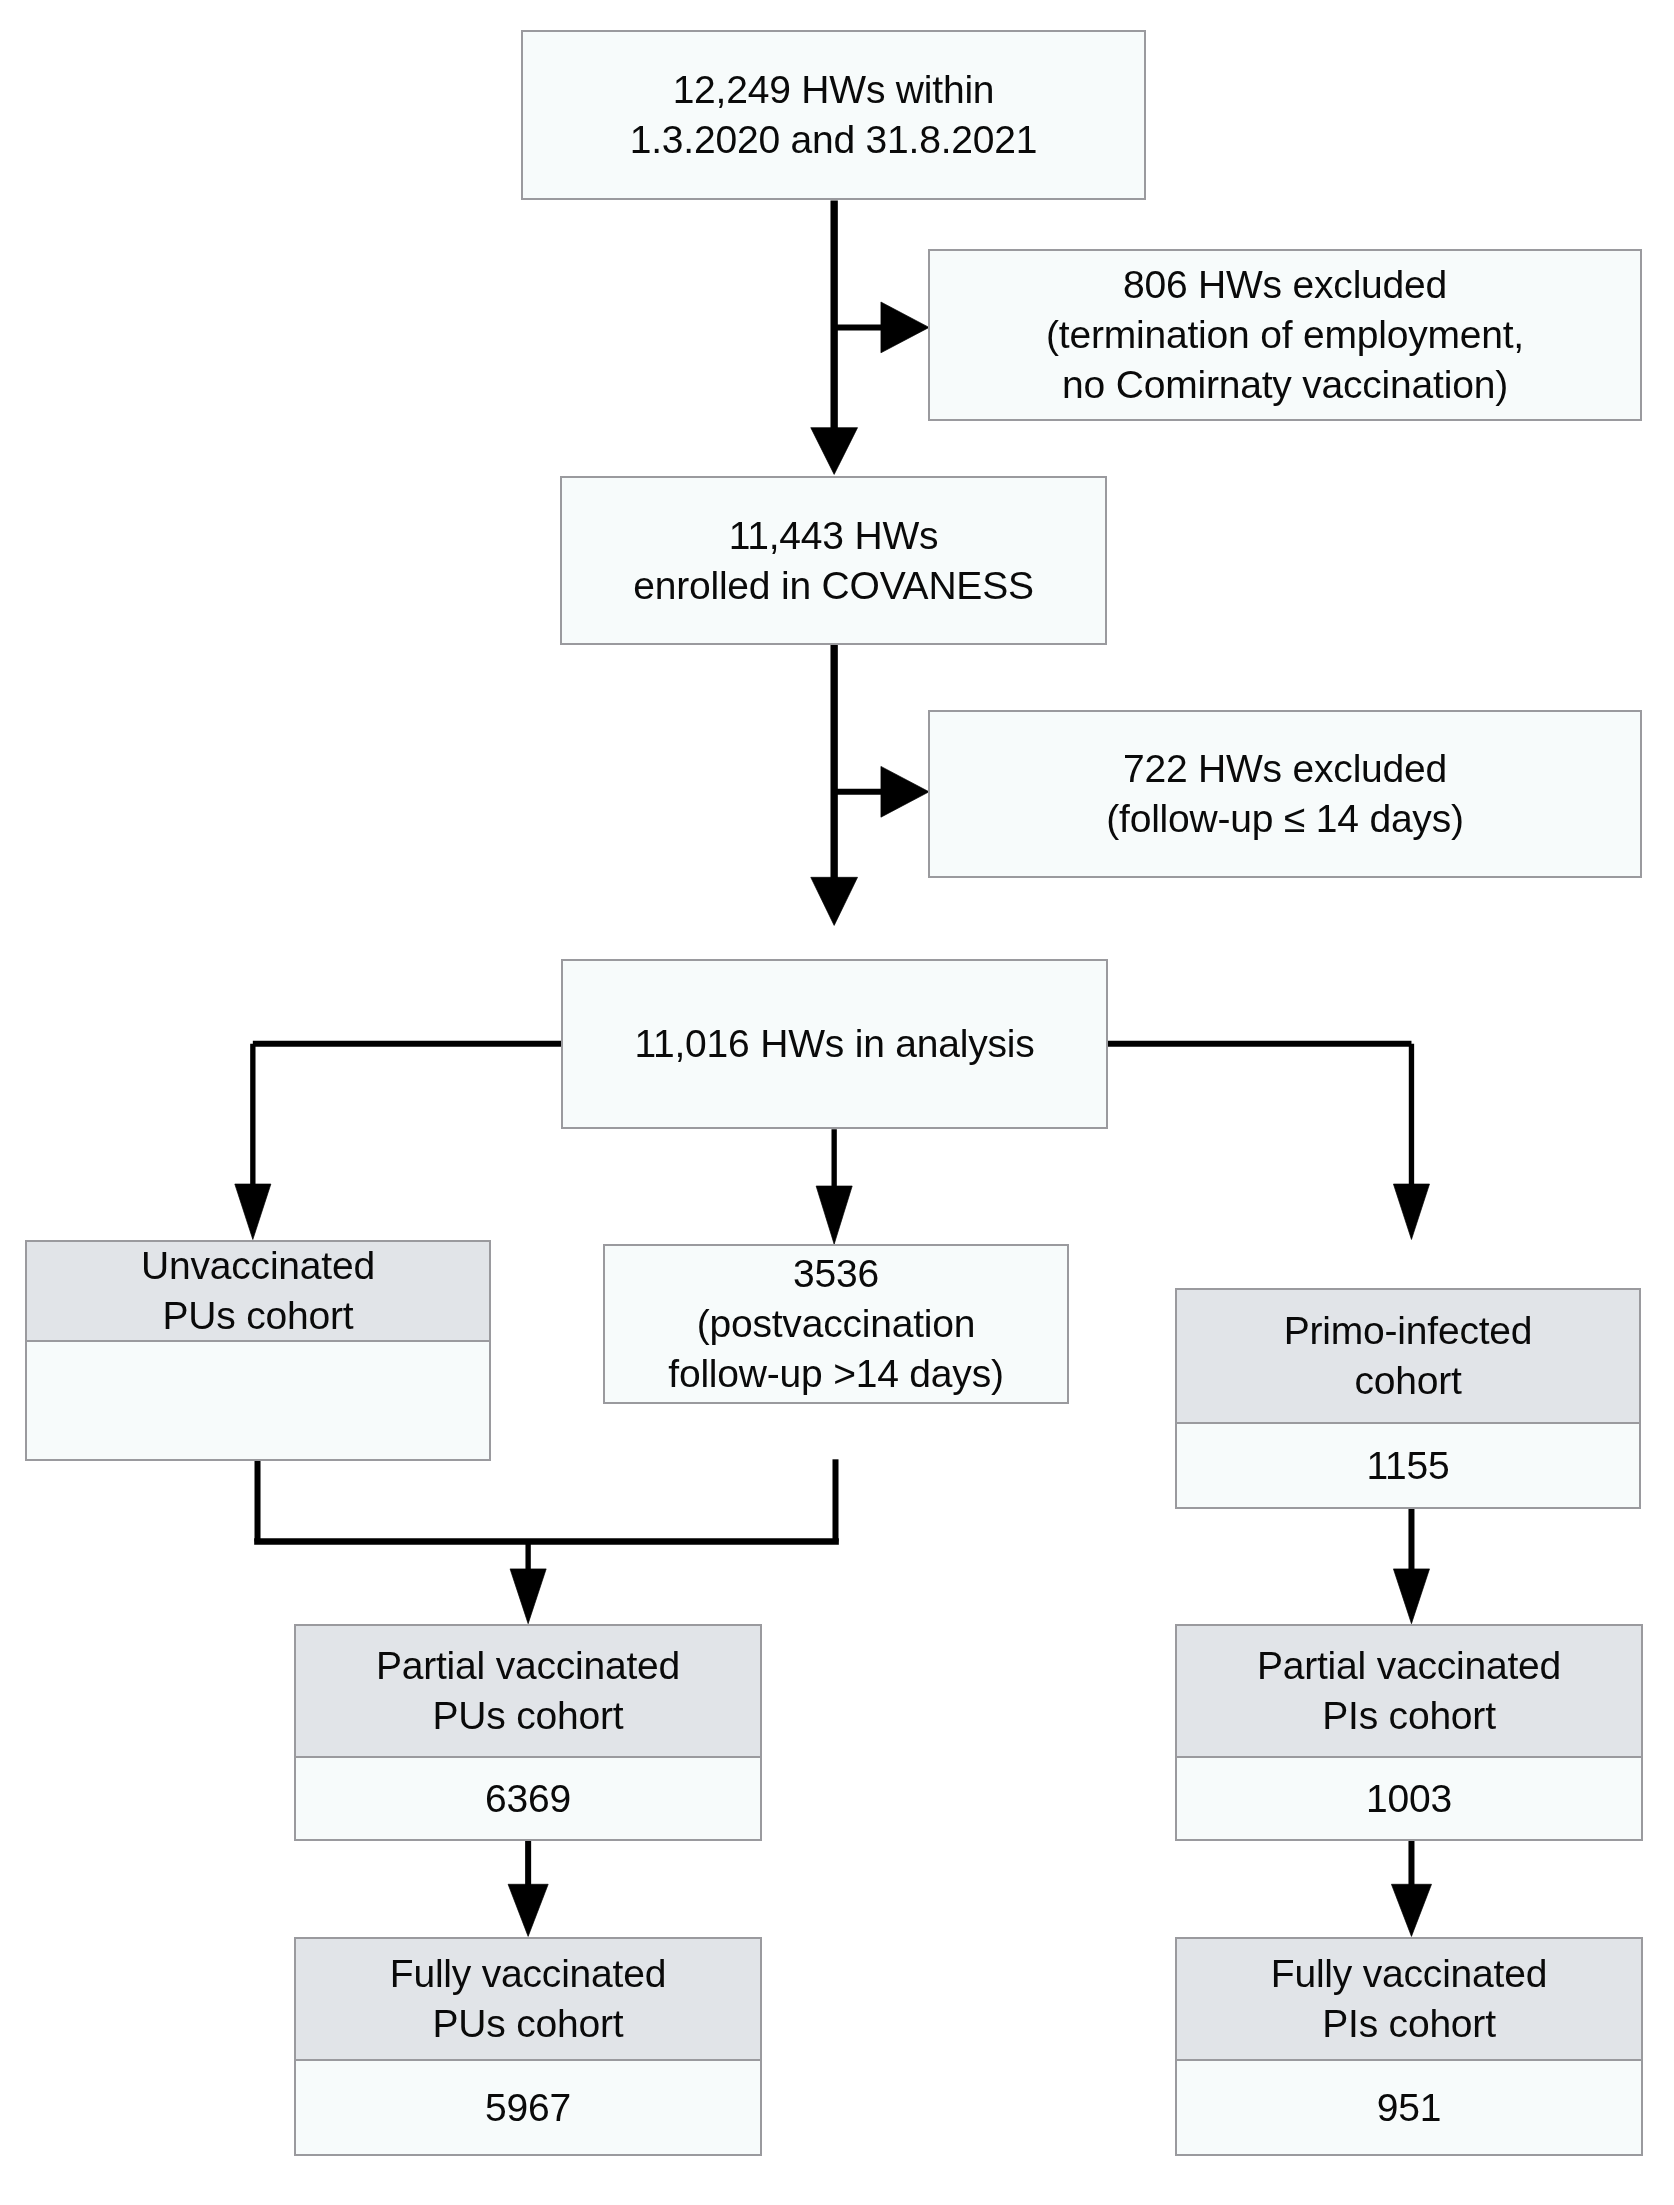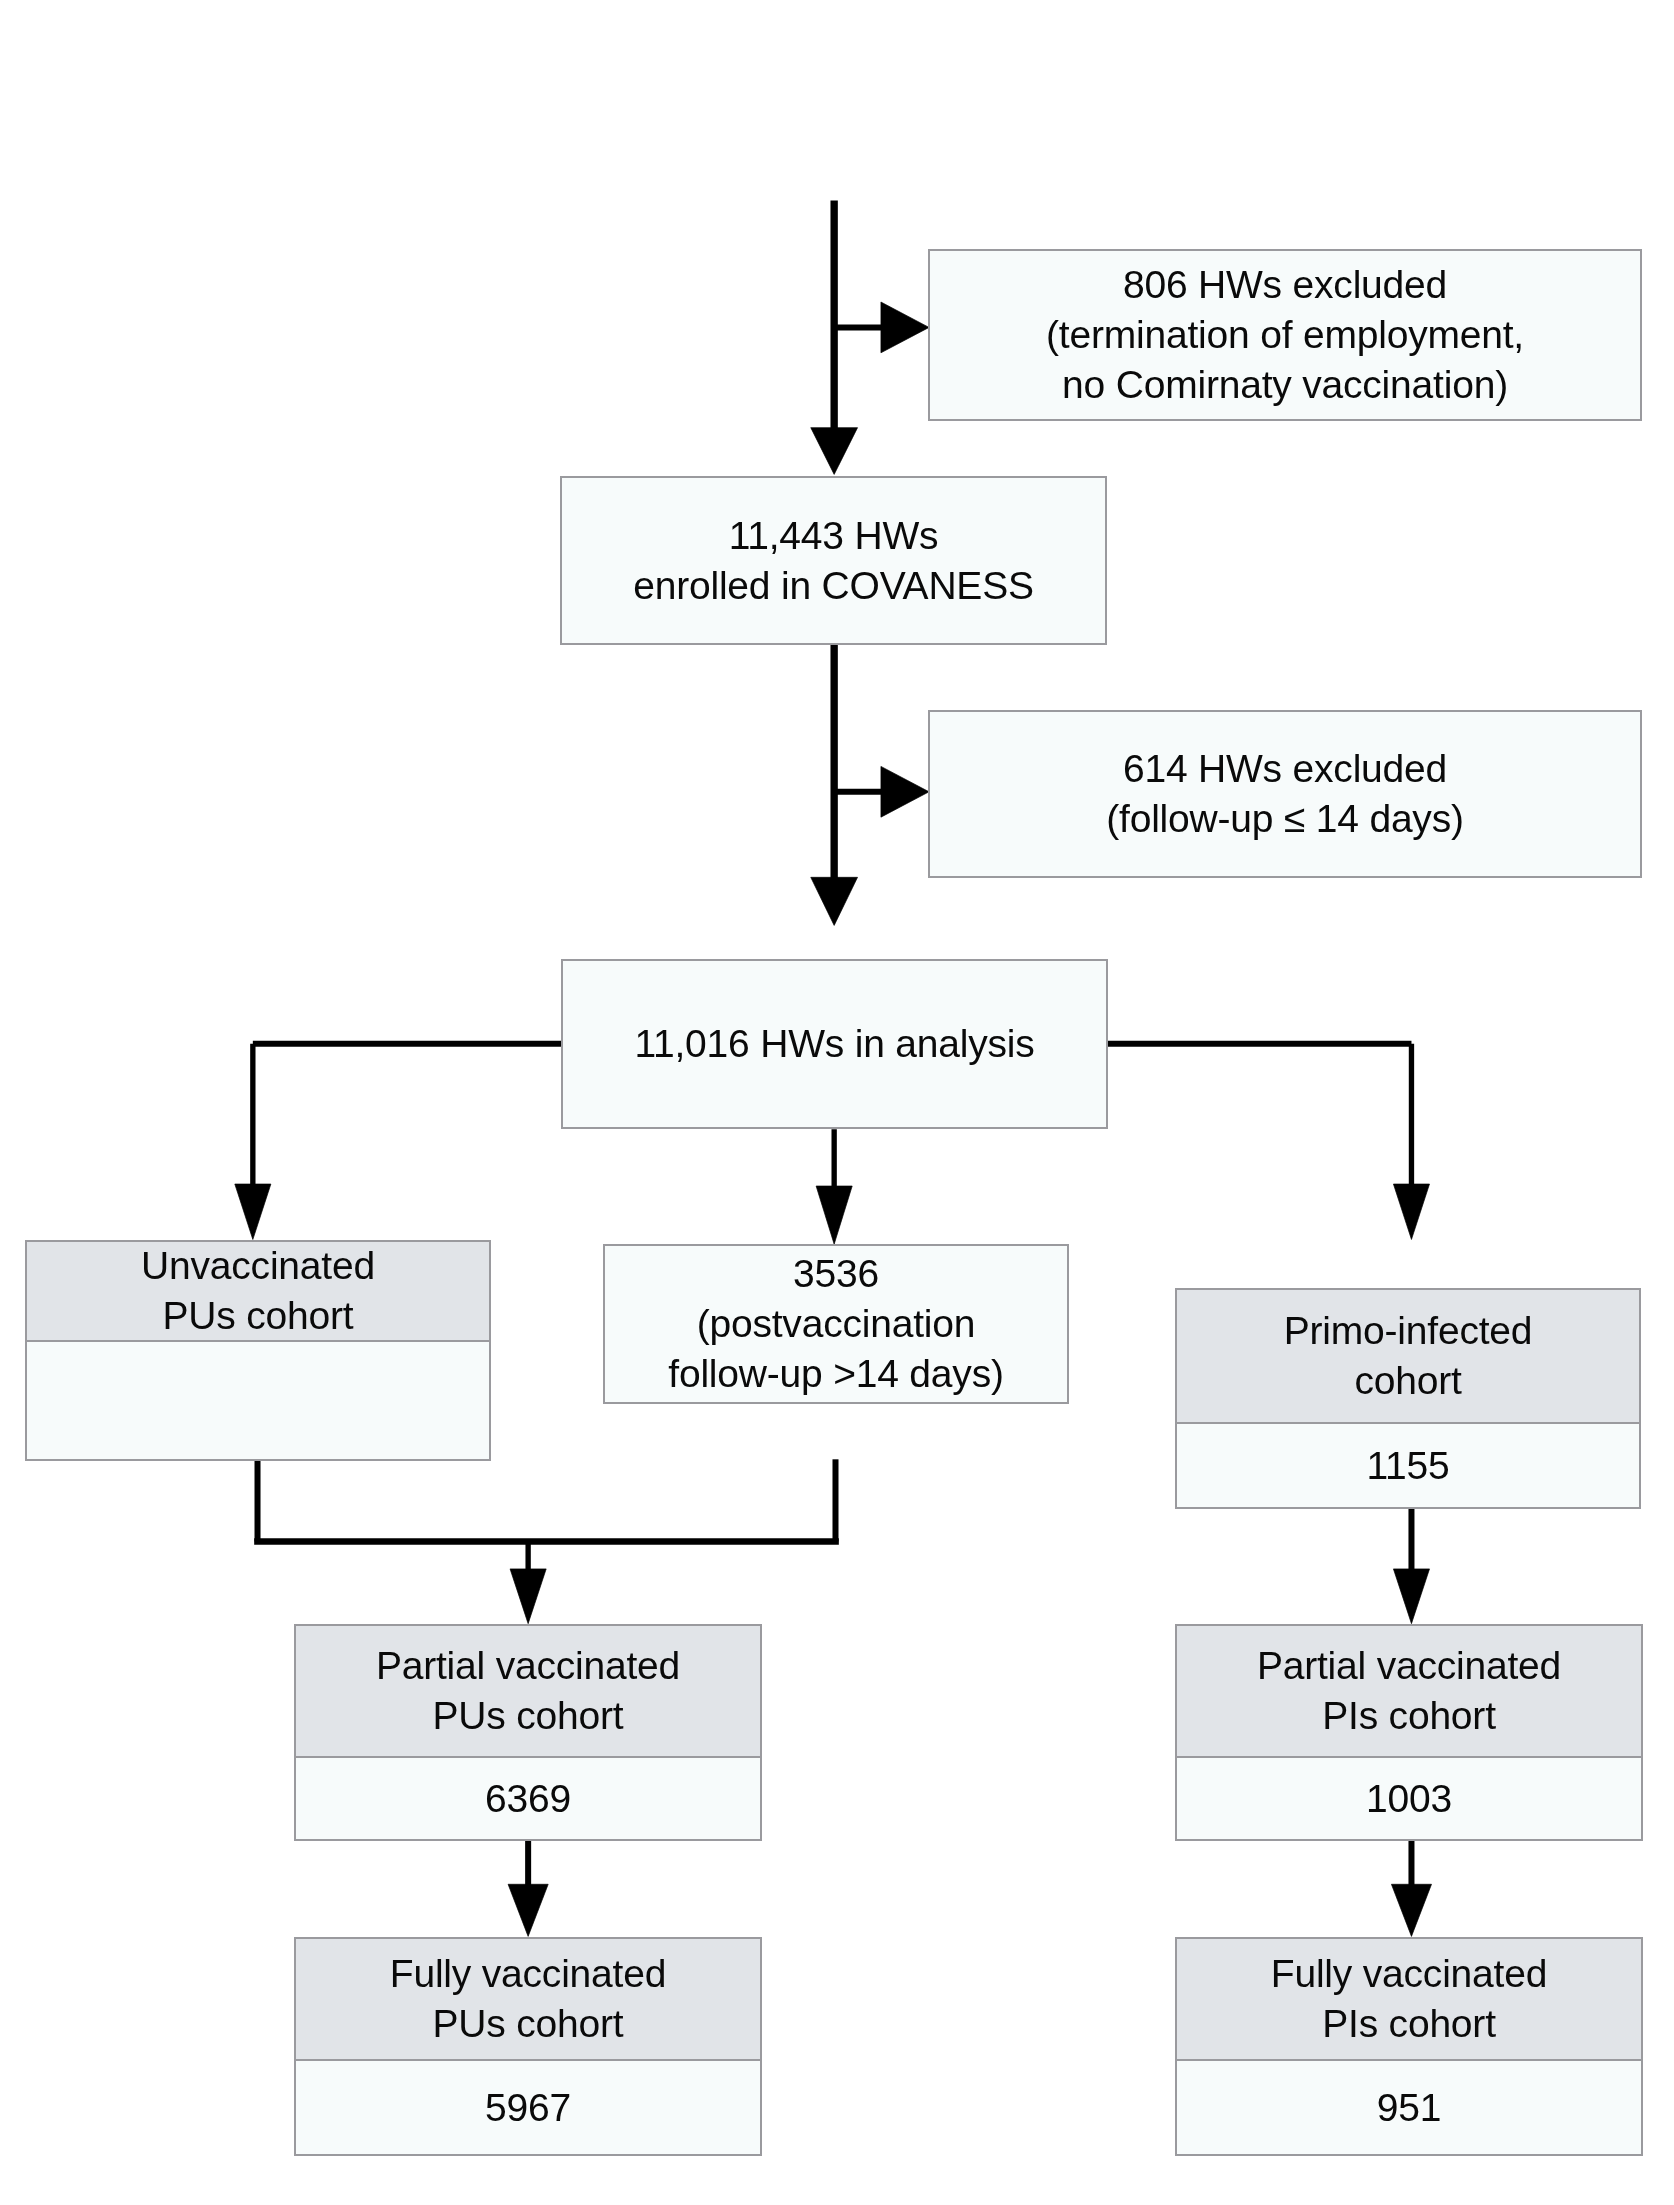--- a/index.html
+++ b/index.html
@@ -107,31 +107,34 @@
 
       <line x1="790" y1="2755" x2="790" y2="2840" stroke-width="9"></line>
       <polygon points="790,2898 760,2820 820,2820"></polygon>
 
       <line x1="2112" y1="2755" x2="2112" y2="2840" stroke-width="9"></line>
       <polygon points="2112,2898 2082,2820 2142,2820"></polygon>
 
     </g>
   </svg>
 
+  <div class="node-box plain" style="left:521px; top:30px; width:625px; height:170px;">
+    <div class="node-text"><span>12,249  HWs within</span><br><span>1.3.2020 and 31.8.2021</span></div>
+  </div>
 
   <div class="node-box plain" style="left:928px; top:249px; width:714px; height:172px;">
     <div class="node-text"><span>806 HWs excluded</span><br><span>(termination of employment,</span><br><span>no Comirnaty vaccination)</span></div>
   </div>
 
   <div class="node-box plain" style="left:560px; top:476px; width:547px; height:169px;">
     <div class="node-text"><span>11,443  HWs</span><br><span>enrolled in COVANESS</span></div>
   </div>
 
   <div class="node-box plain" style="left:928px; top:710px; width:714px; height:168px;">
-    <div class="node-text"><span>614 HWs excluded</span><br><span>(follow-up ≤ 14 days)</span></div>
+    <div class="node-text"><span>722 HWs excluded</span><br><span>(follow-up ≤ 14 days)</span></div>
   </div>
 
   <div class="node-box plain" style="left:561px; top:959px; width:547px; height:170px;">
     <div class="node-text"><span>11,016  HWs in analysis</span></div>
   </div>
 
   <div class="node-box" style="left:25px; top:1240px; width:466px; height:221px;">
     <div class="hdr" style="height:100px;">
       <div class="node-text"><span>Unvaccinated</span><br><span>PUs cohort</span></div>
     </div>

